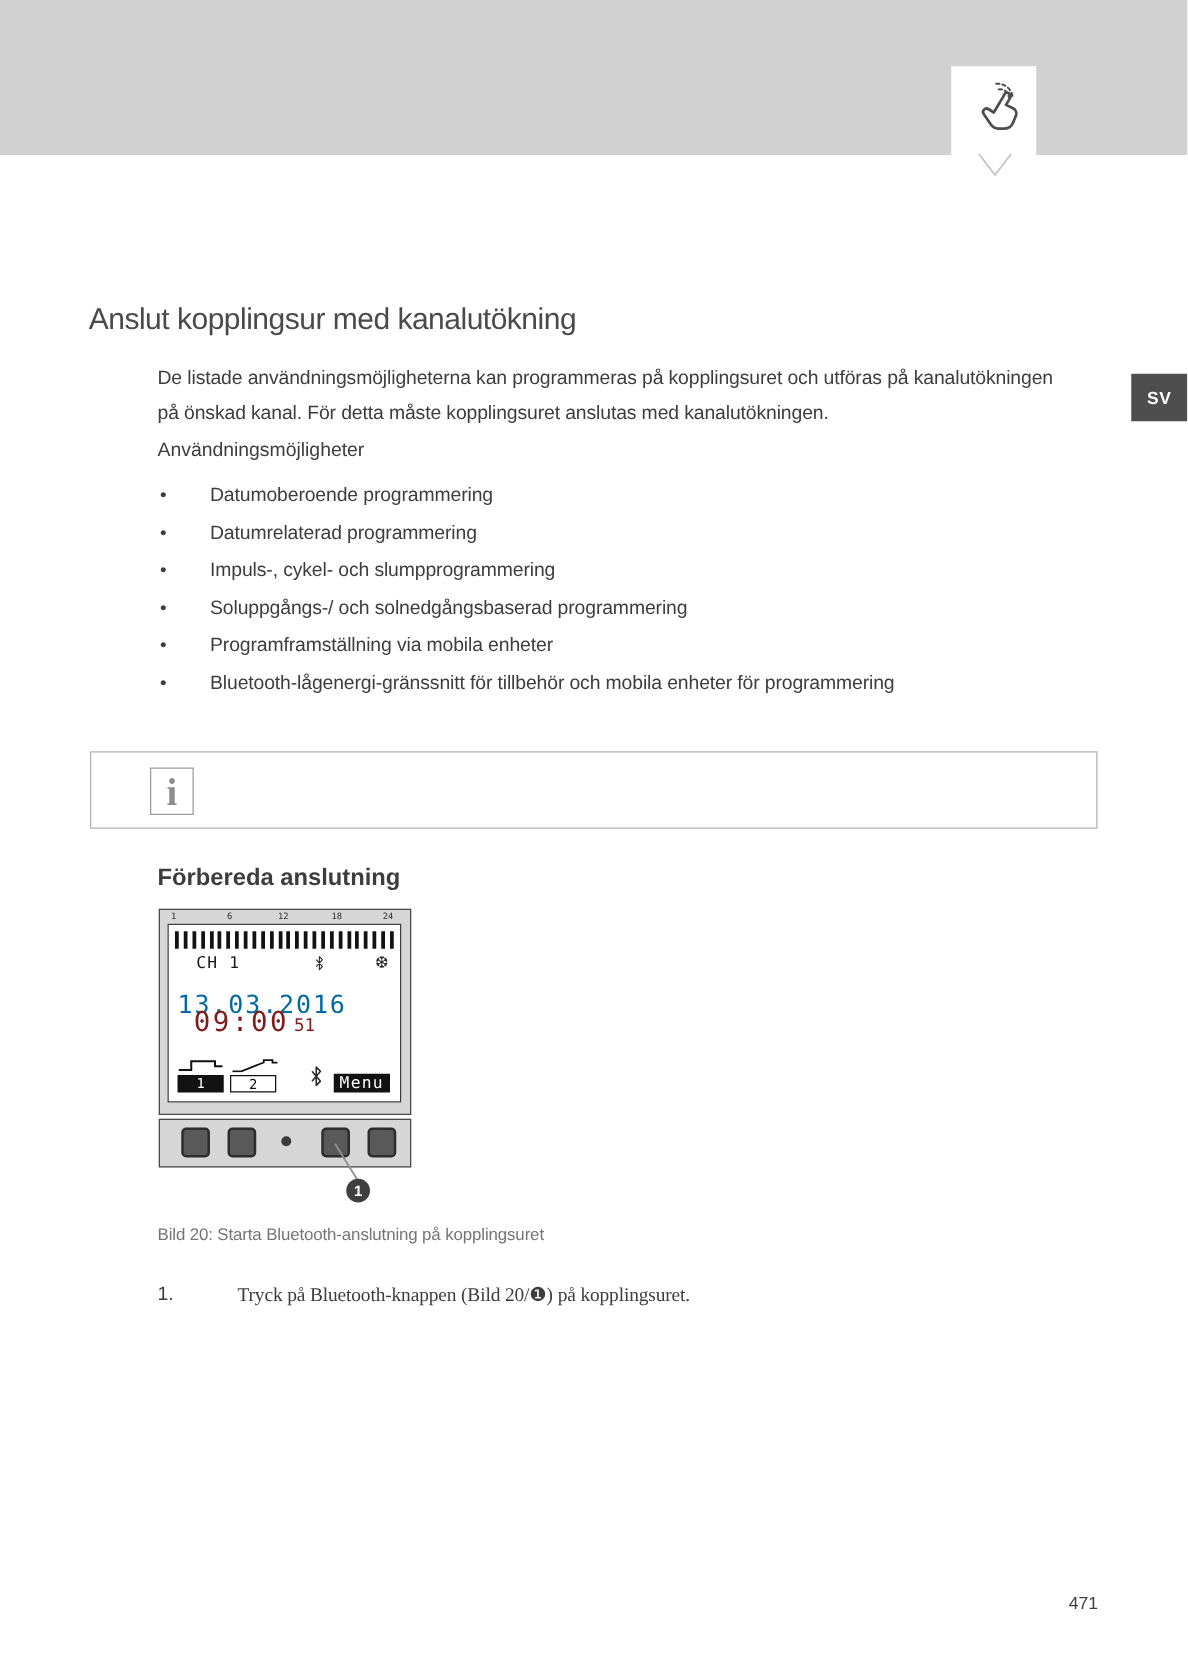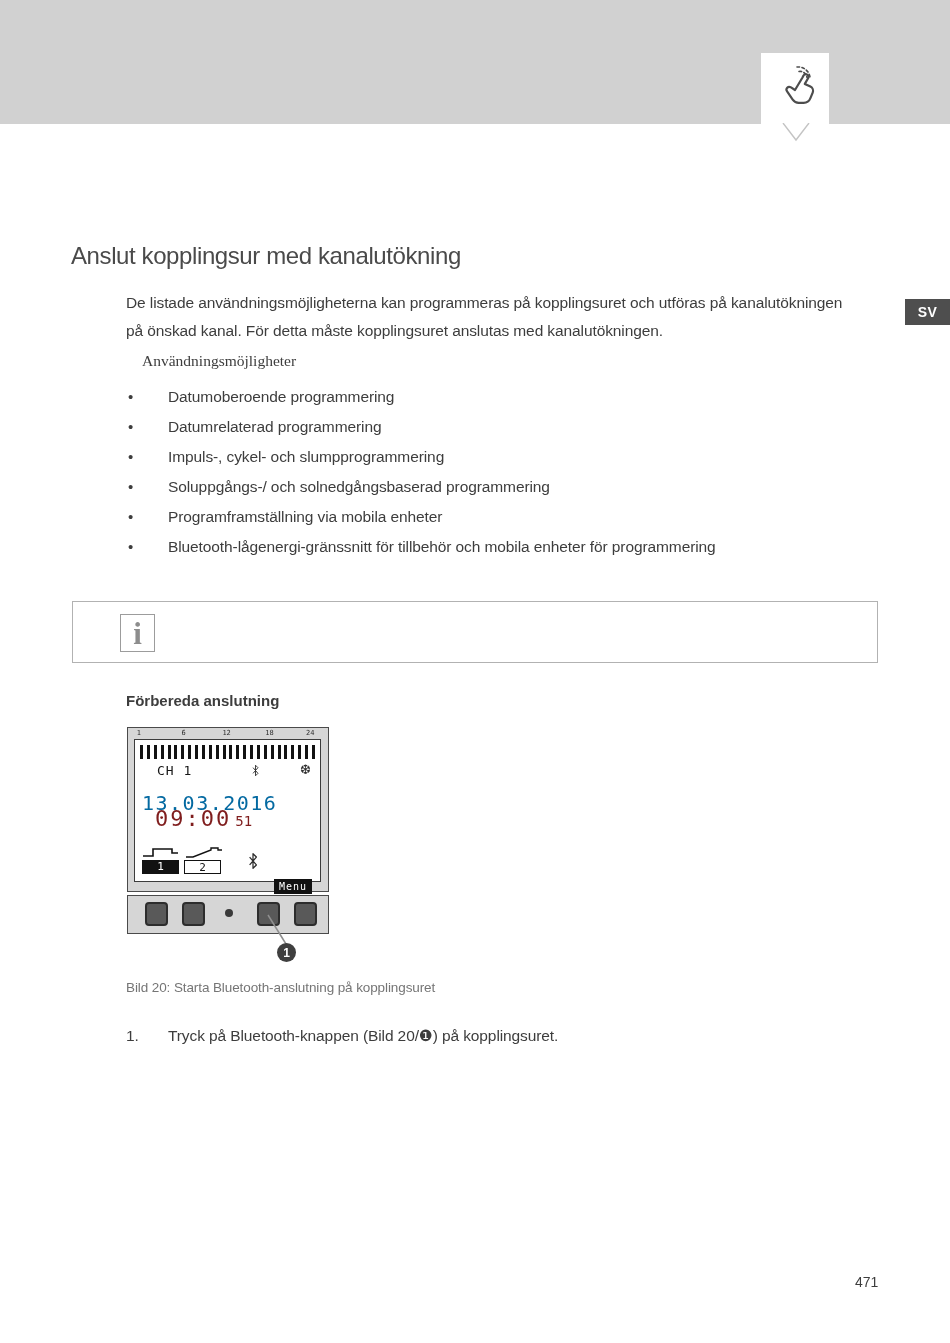--- a/index.html
+++ b/index.html
@@ -6,43 +6,43 @@
   .page {position:relative; width:950px; height:1343px; background:#ffffff; overflow:hidden;
          font-family:"Liberation Sans", sans-serif; color:#3d3d3d;}
 
   
   .top-band {position:absolute; left:0; top:0; width:950px; height:124px; background:#d1d1d1;}
   .hand-box {position:absolute; left:761px; top:53px; width:68px; height:71px; background:#ffffff;}
   .hand-box svg {position:absolute; left:12px; top:8px;}
   .hand-pointer {position:absolute; left:782px; top:123px;}
 
   
-  .sv-tab {position:absolute; right:0; top:299px; width:45px; height:26px; background:#4e4e4e;
+  .sv-tab {position:absolute; right:0; top:299px; width:45px; height:38px; background:#4e4e4e;
            color:#ffffff; font-size:14px; font-weight:bold; letter-spacing:.5px;
            display:flex; align-items:center; justify-content:center;}
 
   .title {position:absolute; left:71px; top:242px; font-size:24px; color:#4a4a4a; letter-spacing:-.4px; white-space:nowrap;}
 
   .intro {position:absolute; left:126px; top:289px; width:760px; font-size:15.5px; line-height:28px; letter-spacing:-.1px;}
   .intro span {display:block;}
 
-  .list-heading {position:absolute; left:142px; top:352px; font-size:15.5px;font-family:Liberation Serif, serif;}
+  .list-heading {position:absolute; left:126px; top:352px; font-size:15.5px;}
 
   .bullets {position:absolute; left:126px; top:382px; width:740px; margin:0; padding:0; list-style:none;}
   .bullets li {position:relative; height:30px; line-height:30px; font-size:15.5px; letter-spacing:-.1px;}
   .bullets .li-marker {position:absolute; left:2px; top:0; font-size:15px;}
   .bullets .li-text {margin-left:42px; white-space:nowrap;}
 
   .note-box {position:absolute; left:72px; top:601px; width:804px; height:60px; border:1px solid #b2b2b2; background:#fff;}
   .note-icon {position:absolute; left:47px; top:12px; width:33px; height:36px; border:1px solid #9c9c9c; background:#fff;
               display:flex; align-items:center; justify-content:center;
               font-family:"Liberation Serif", serif; font-weight:bold; font-size:31px; color:#8d8d8d; line-height:1;}
   .note-text {position:absolute; left:132px; top:12px; font-size:15.5px;}
 
-  .section-heading {position:absolute; left:126px; top:692px; font-size:15px; font-weight:bold;}
+  .section-heading {position:absolute; left:126px; top:692px; font-size:19px; font-weight:bold;}
 
   
   .device {position:absolute; left:127px; top:727px; width:203px; height:208px;}
   .device-frame {position:absolute; left:0; top:0; width:200px; height:163px; background:#d6d6d6; border:1.5px solid #4a4a4a;}
   .scale {position:absolute; left:7px; top:0px; width:186px; height:11px;}
   .scale span {position:absolute; top:1px; font-size:7px; color:#2e2e2e; font-family:"DejaVu Sans Mono", monospace;}
   .display {position:absolute; left:6px; top:11px; width:185px; height:141px; background:#ffffff; border:1.5px solid #3c3c3c;}
   .ticks {position:absolute; left:5px; top:5px; width:175px; height:14px; display:flex; justify-content:space-between;}
   .tick {width:3px; height:14px; background:#121212;}
   .ch-label {position:absolute; left:22px; top:23px; font-family:"DejaVu Sans Mono", monospace; font-size:13px; color:#161616; letter-spacing:1px;}
@@ -54,36 +54,36 @@
   .lcd-seconds {font-family:"DejaVu Sans Mono", monospace; font-size:14px; margin-left:4px;}
   .wave {position:absolute; top:106px;}
   .wave1 {left:7px;}
   .wave2 {left:50px;}
   .chbox {position:absolute; top:120px; width:37px; height:14px; text-align:center;
           font-family:"DejaVu Sans Mono", monospace; font-size:11px; line-height:14px; box-sizing:border-box;}
   .chbox1 {left:7px; background:#121212; color:#ffffff;}
   .chbox2 {left:49px; background:#ffffff; color:#121212; border:1.5px solid #121212;}
   .bt-big {position:absolute; left:112px; top:112px;}
   .menu-box {position:absolute; right:8px; top:119px; background:#121212; color:#ffffff;
-             font-family:"DejaVu Sans Mono", monospace; font-size:10px; line-height:15px; padding:0 5px; letter-spacing:1px;margin-top:20px;}
+             font-family:"DejaVu Sans Mono", monospace; font-size:13px; line-height:15px; padding:0 5px; letter-spacing:1px;}
   .button-panel {position:absolute; left:0; top:168px; width:200px; height:37px; background:#d6d6d6; border:1.5px solid #4a4a4a;}
   .dev-btn {position:absolute; top:6px; width:23px; height:24px; background:#595959; border:2px solid #2d2d2d; border-radius:4px; box-sizing:border-box;}
   .dev-btn.b1 {left:17px;} .dev-btn.b2 {left:54px;} .dev-btn.b3 {left:129px;} .dev-btn.b4 {left:166px;}
   .dev-dot {position:absolute; left:97px; top:13px; width:8px; height:8px; border-radius:50%; background:#3a3a3a;}
 
   .callout-line {position:absolute; left:127px; top:895px; pointer-events:none;}
   .callout-circle {position:absolute; left:277px; top:943px; width:19px; height:19px; border-radius:50%;
                    background:#3f3f3f; color:#ffffff; font-size:12px; font-weight:bold;
                    display:flex; align-items:center; justify-content:center;}
 
   .caption {position:absolute; left:126px; top:980px; font-size:13.5px; color:#757575; letter-spacing:-.1px;}
 
   .step {position:absolute; left:126px; top:1027px; font-size:15.5px; letter-spacing:-.1px;}
   .step-num {position:absolute; left:0; top:0;}
-  .step-text {margin-left:42px; white-space:nowrap;}
+  .step-text {margin-left:64px; white-space:nowrap;font-family:Liberation Serif, serif;}
 
   .page-number {position:absolute; left:855px; top:1274px; font-size:14px; color:#3d3d3d;text-align:right;}
 </style>
 </head>
 <body>
 
 <div class="page">
 
   <div class="top-band"></div>
 

